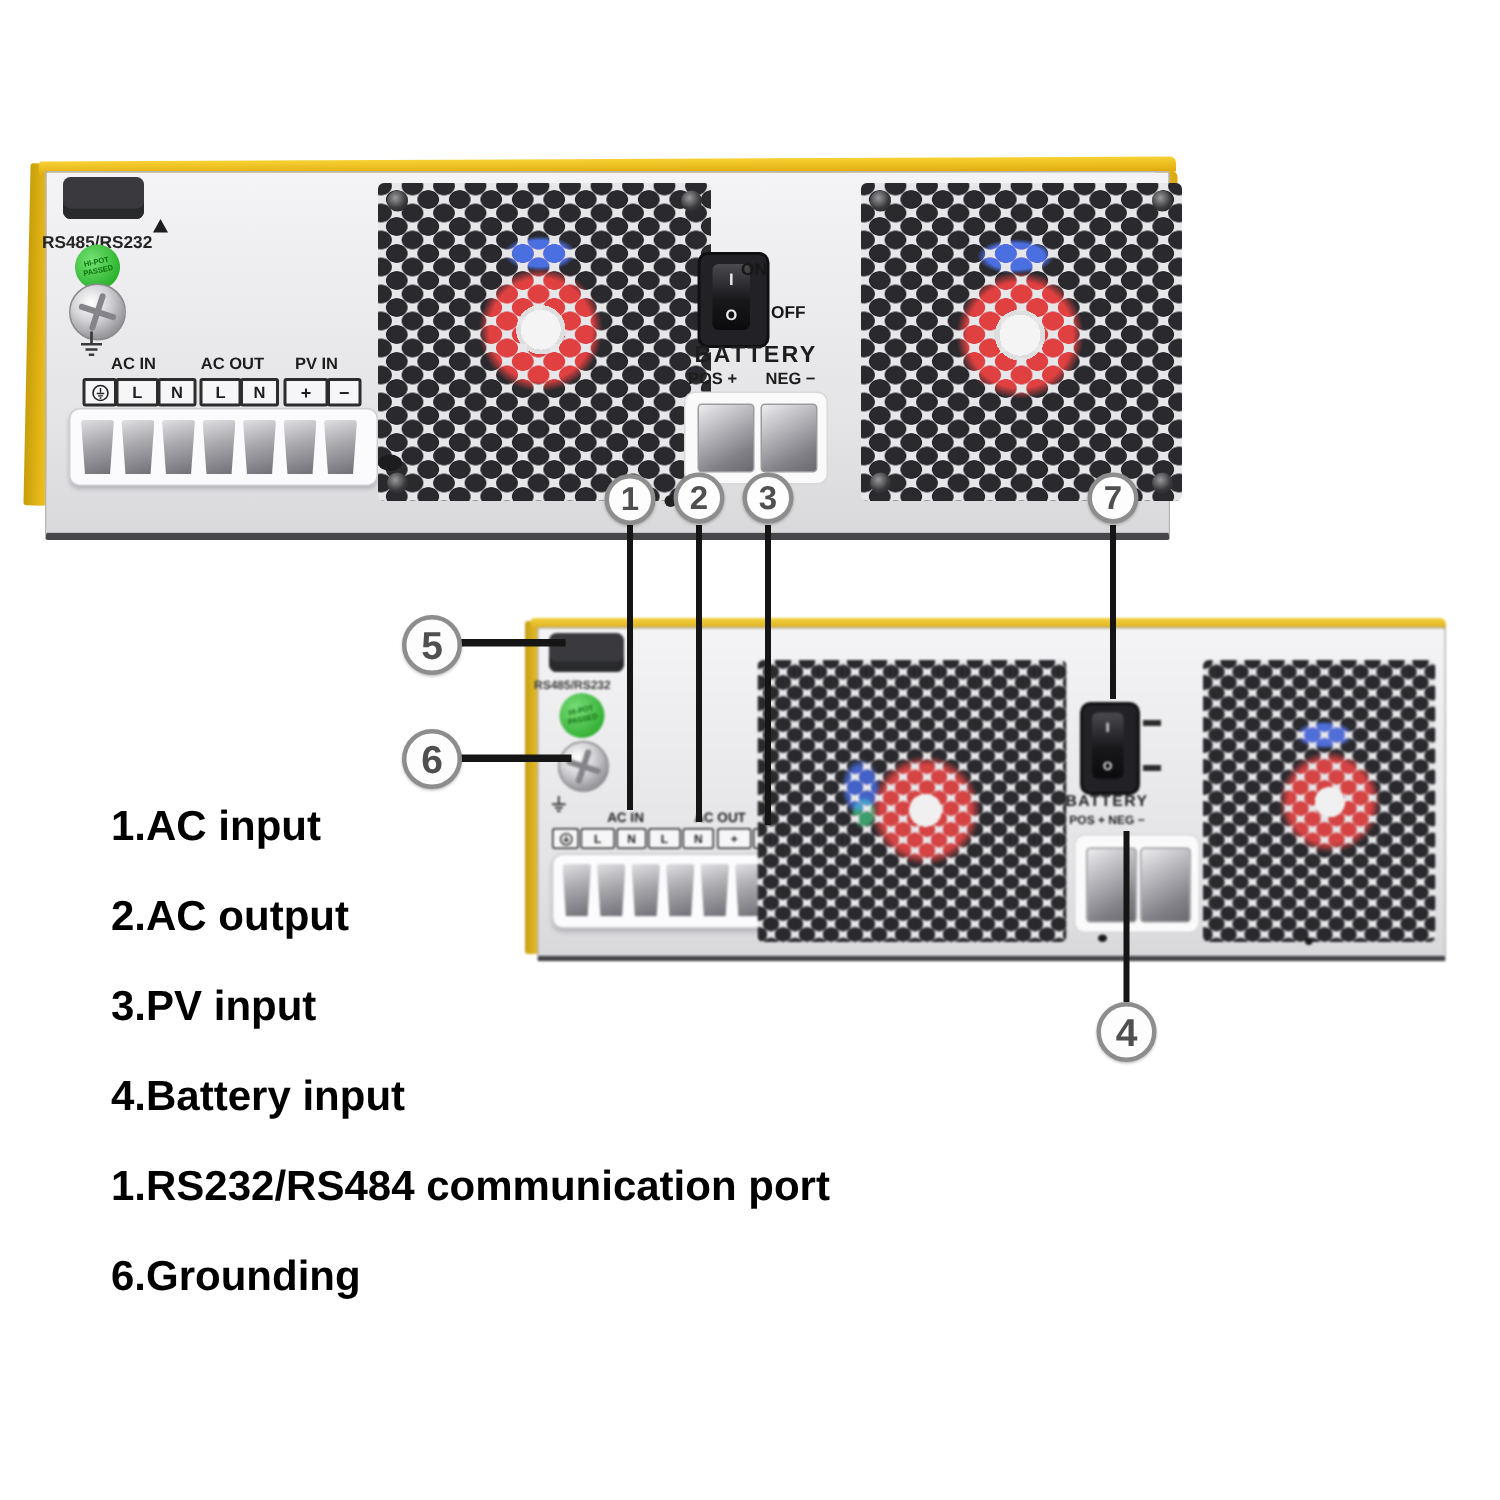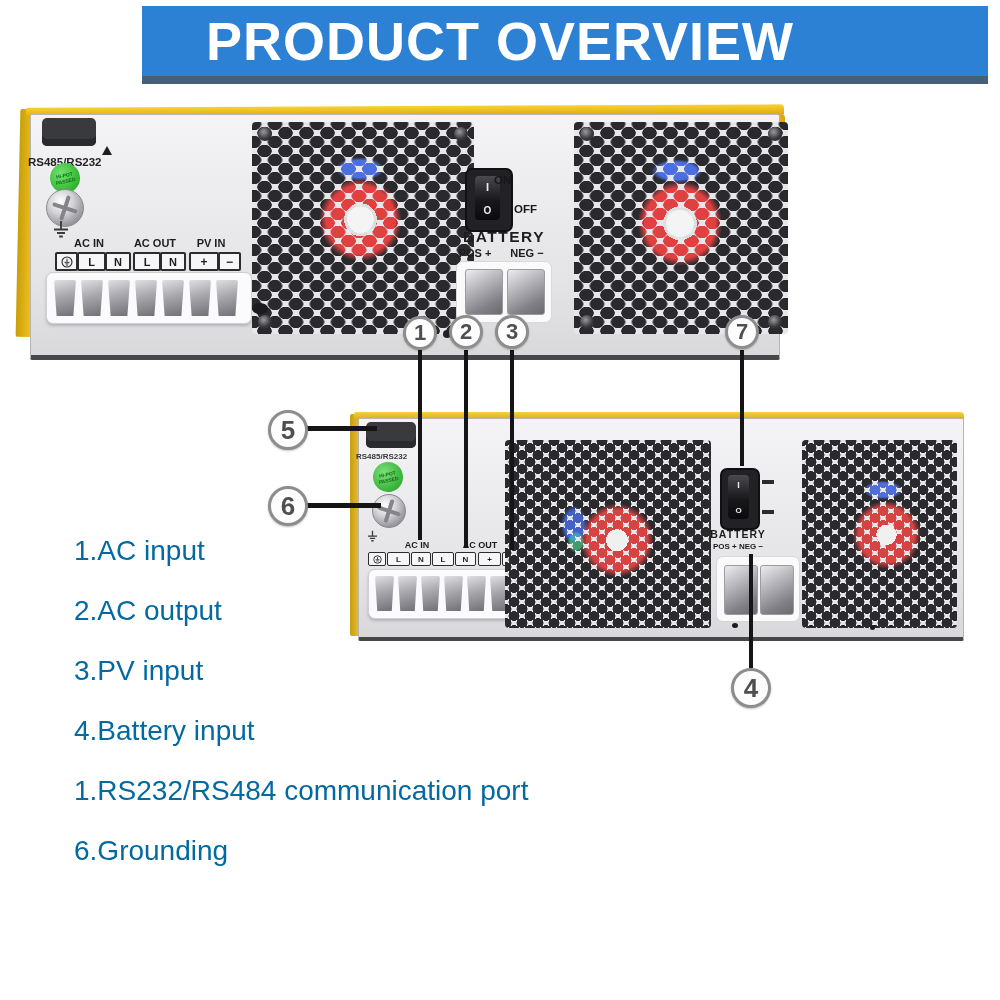--- a/index.html
+++ b/index.html
@@ -54,34 +54,30 @@
 
   
   .cline{position:absolute;background:#151515;z-index:5;}
   .callout{position:absolute;z-index:6;border-radius:50%;background:#fdfdfd;border:3px solid #8d8d8d;
     color:#4f4f4f;font-weight:700;display:flex;align-items:center;justify-content:center;
     box-shadow:0 1px 2px rgba(0,0,0,.25);}
   .dotmark{position:absolute;background:#222;border-radius:50%;z-index:6;}
 
   
   #legend{position:absolute;left:74px;top:536px;z-index:3;}
-  #legend .item{font-size:28px;line-height:29px;font-weight:400;color:#0369a1;
+  #legend .item{font-size:28px;line-height:29px;font-weight:700;color:#000000;
     margin-bottom:31px;white-space:nowrap;}
 
   .blurwrap{position:absolute;inset:0;filter:blur(0.7px) saturate(0.92);}
 </style>
 </head>
 <body>
 
 <div id="canvas">
 
-  <div id="header">
-    <div class="title">PRODUCT OVERVIEW</div>
-    <div class="strip"></div>
-  </div>
 
   <div class="dev" id="dev1" style="left:18px;top:106px;width:768px;height:254px;">
     <div class="y-left" style="left:0;top:3px;width:15px;height:228px;transform:rotate(1.2deg);"></div>
     <div class="y-top" style="left:8px;top:0;width:758px;height:10px;transform:rotate(-0.25deg);"></div>
     <div class="y-right" style="left:752px;top:8px;width:15px;height:100px;"></div>
     <div class="body-panel" style="left:12px;top:8px;width:748px;height:240px;"></div>
 
     <div class="darkport" style="left:24px;top:12px;width:54px;height:28px;"></div>
     <div class="tri" style="left:84px;top:40px;"></div>
     <div class="plabel" style="left:10px;top:50px;width:160px;font-size:11.5px;">RS485/RS232</div>

